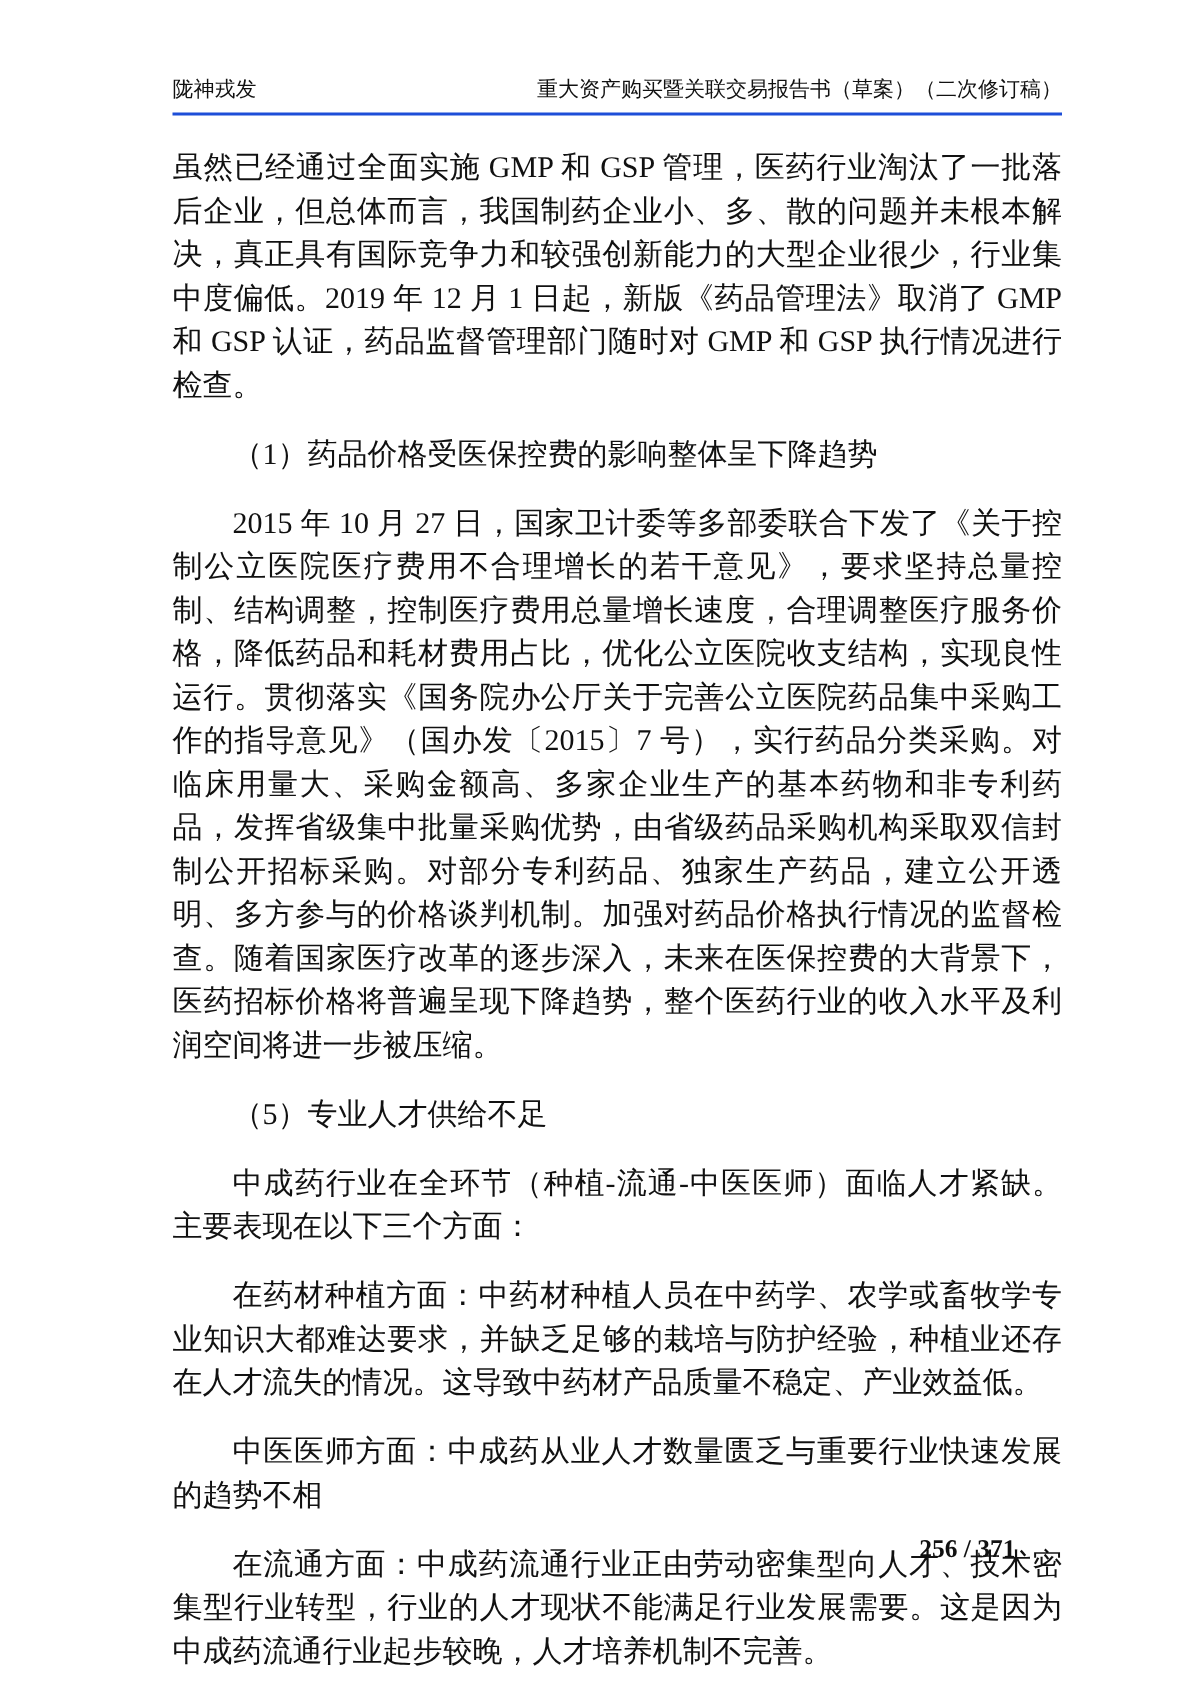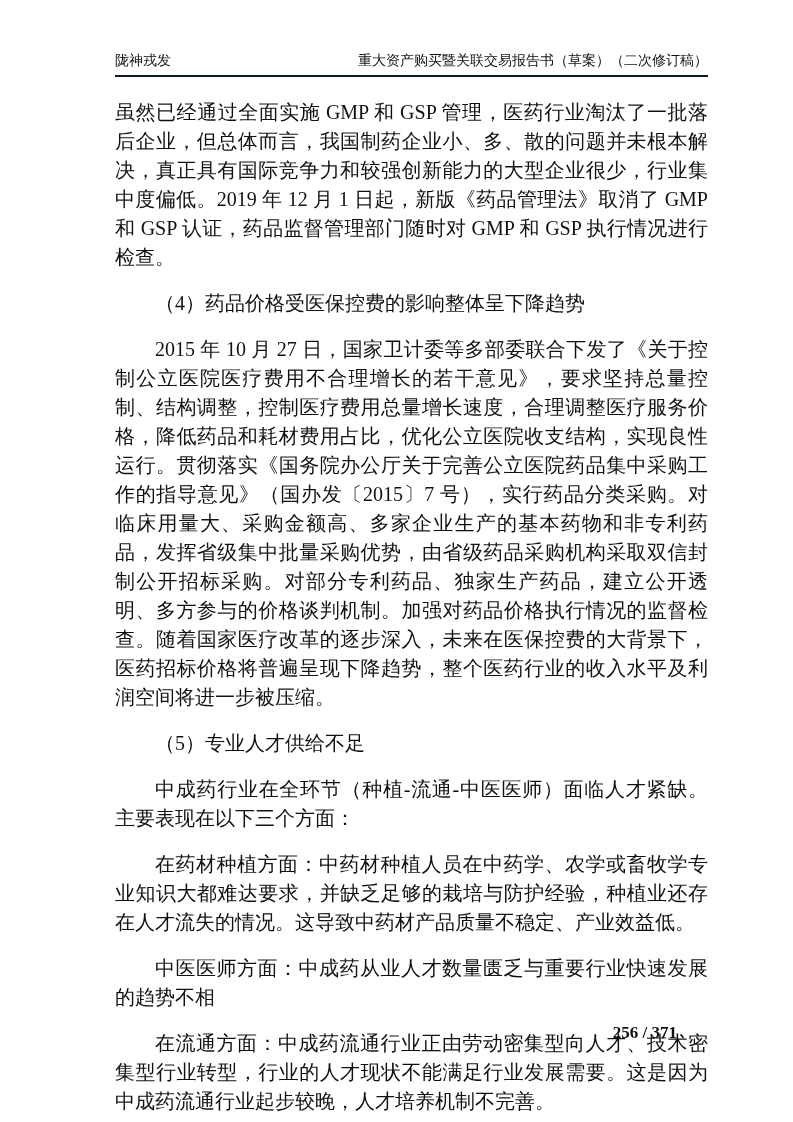--- a/index.html
+++ b/index.html
@@ -20,21 +20,21 @@
     position: absolute;
     top: 53px;
     left: 115px;
     right: 85px;
     display: flex;
     justify-content: space-between;
     align-items: flex-end;
     font-size: 14px;
     line-height: 16px;
     padding-bottom: 6px;
-    border-bottom: 2px solid #0f172a;
+    border-bottom: 2px solid #1d4ed8;
     white-space: nowrap;
   }
   .body-text {
     position: absolute;
     top: 98px;
     left: 115px;
     width: 593px;
     font-size: 20px;
     line-height: 29px;
     text-align: justify;
@@ -66,21 +66,21 @@
 
 <div class="page">
 
   <div class="header">
     <span>陇神戎发</span>
     <span>重大资产购买暨关联交易报告书（草案）（二次修订稿）</span>
   </div>
 
   <div class="body-text">
     <p class="para no-indent">虽然已经通过全面实施 GMP 和 GSP 管理，医药行业淘汰了一批落后企业，但总体而言，我国制药企业小、多、散的问题并未根本解决，真正具有国际竞争力和较强创新能力的大型企业很少，行业集中度偏低。2019 年 12 月 1 日起，新版《药品管理法》取消了 GMP 和 GSP 认证，药品监督管理部门随时对 GMP 和 GSP 执行情况进行检查。</p>
-    <p class="para heading">（4）药品价格受医保控费的影响整体呈下降趋势</p>
+    <p class="para heading">（1）药品价格受医保控费的影响整体呈下降趋势</p>
     <p class="para">2015 年 10 月 27 日，国家卫计委等多部委联合下发了《关于控制公立医院医疗费用不合理增长的若干意见》，要求坚持总量控制、结构调整，控制医疗费用总量增长速度，合理调整医疗服务价格，降低药品和耗材费用占比，优化公立医院收支结构，实现良性运行。贯彻落实《国务院办公厅关于完善公立医院药品集中采购工作的指导意见》（国办发〔2015〕7 号），实行药品分类采购。对临床用量大、采购金额高、多家企业生产的基本药物和非专利药品，发挥省级集中批量采购优势，由省级药品采购机构采取双信封制公开招标采购。对部分专利药品、独家生产药品，建立公开透明、多方参与的价格谈判机制。加强对药品价格执行情况的监督检查。随着国家医疗改革的逐步深入，未来在医保控费的大背景下，医药招标价格将普遍呈现下降趋势，整个医药行业的收入水平及利润空间将进一步被压缩。</p>
     <p class="para heading">（5）专业人才供给不足</p>
     <p class="para">中成药行业在全环节（种植-流通-中医医师）面临人才紧缺。主要表现在以下三个方面：</p>
     <p class="para">在药材种植方面：中药材种植人员在中药学、农学或畜牧学专业知识大都难达要求，并缺乏足够的栽培与防护经验，种植业还存在人才流失的情况。这导致中药材产品质量不稳定、产业效益低。</p>
     <p class="para">中医医师方面：中成药从业人才数量匮乏与重要行业快速发展的趋势不相</p>
     <p class="para">在流通方面：中成药流通行业正由劳动密集型向人才、技术密集型行业转型，行业的人才现状不能满足行业发展需要。这是因为中成药流通行业起步较晚，人才培养机制不完善。</p>
   </div>
 
   <div class="footer">
     <span>256 / 371</span>

